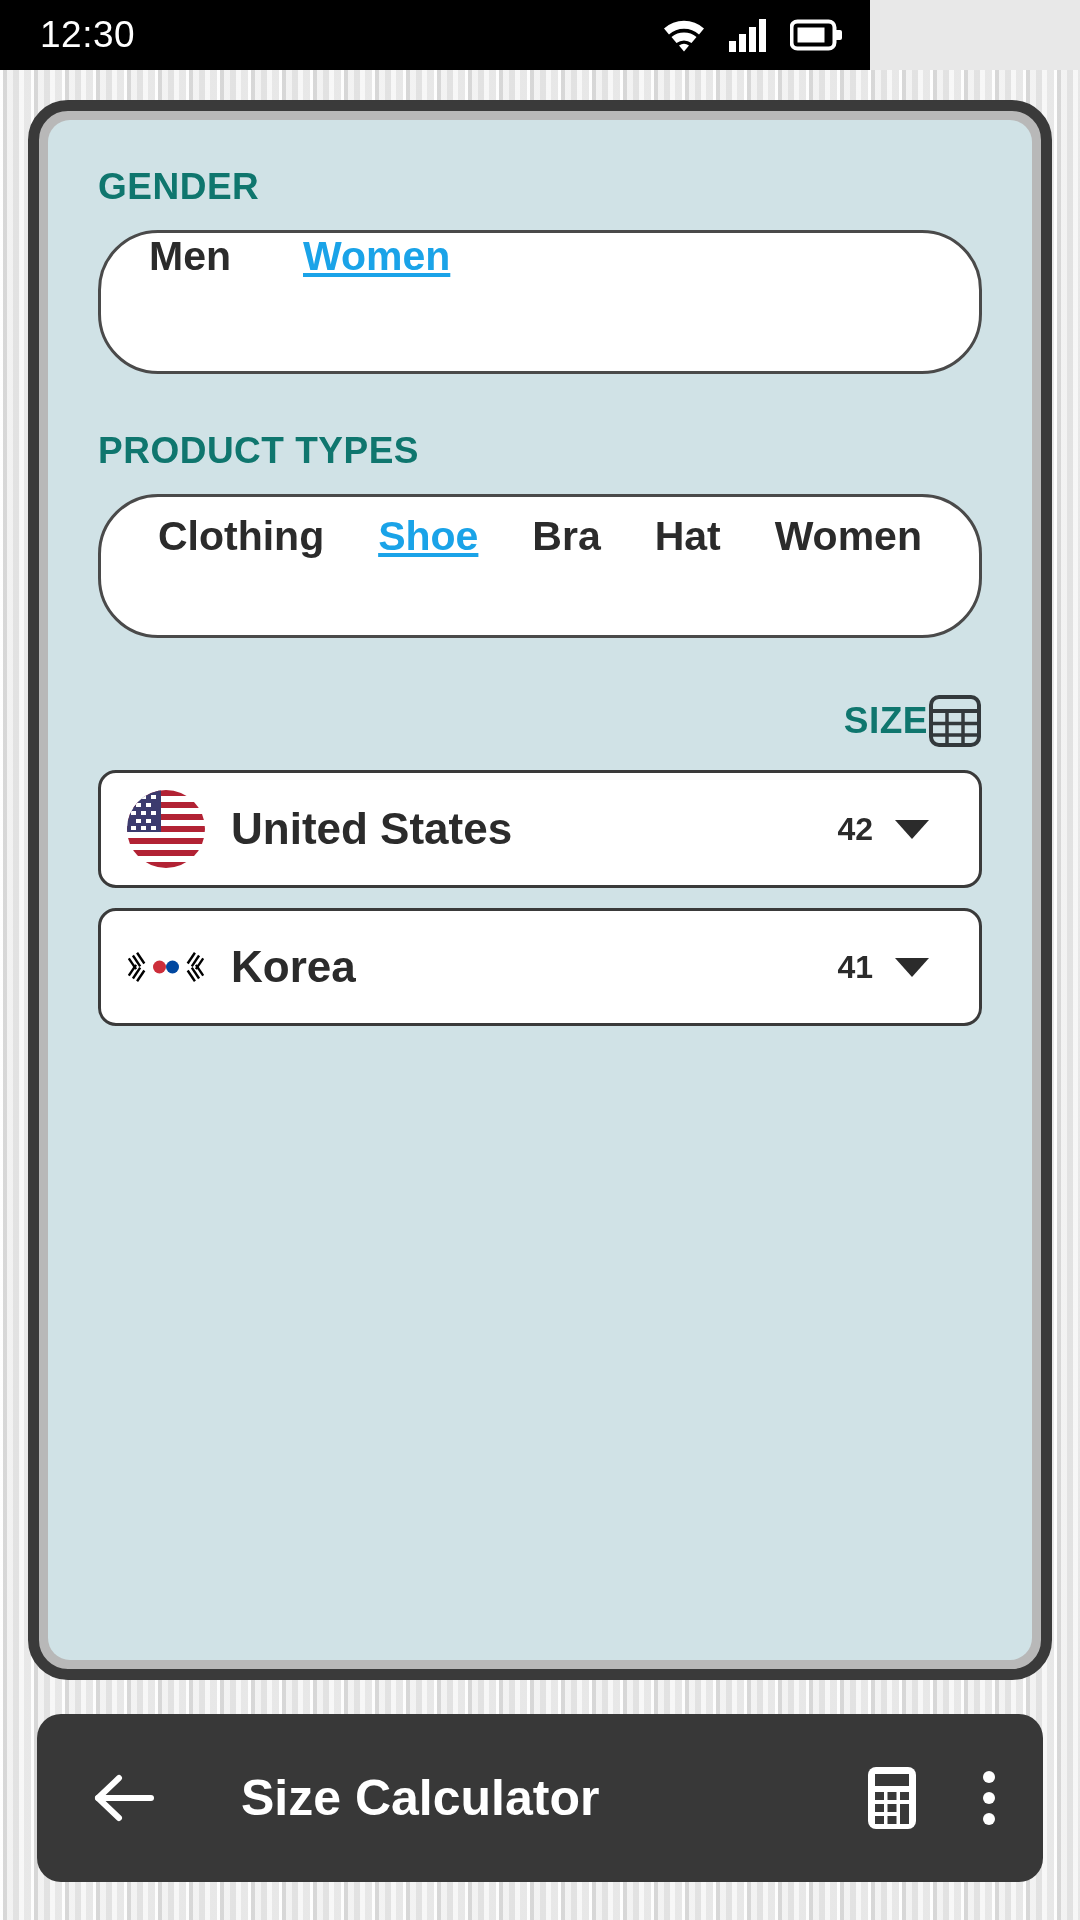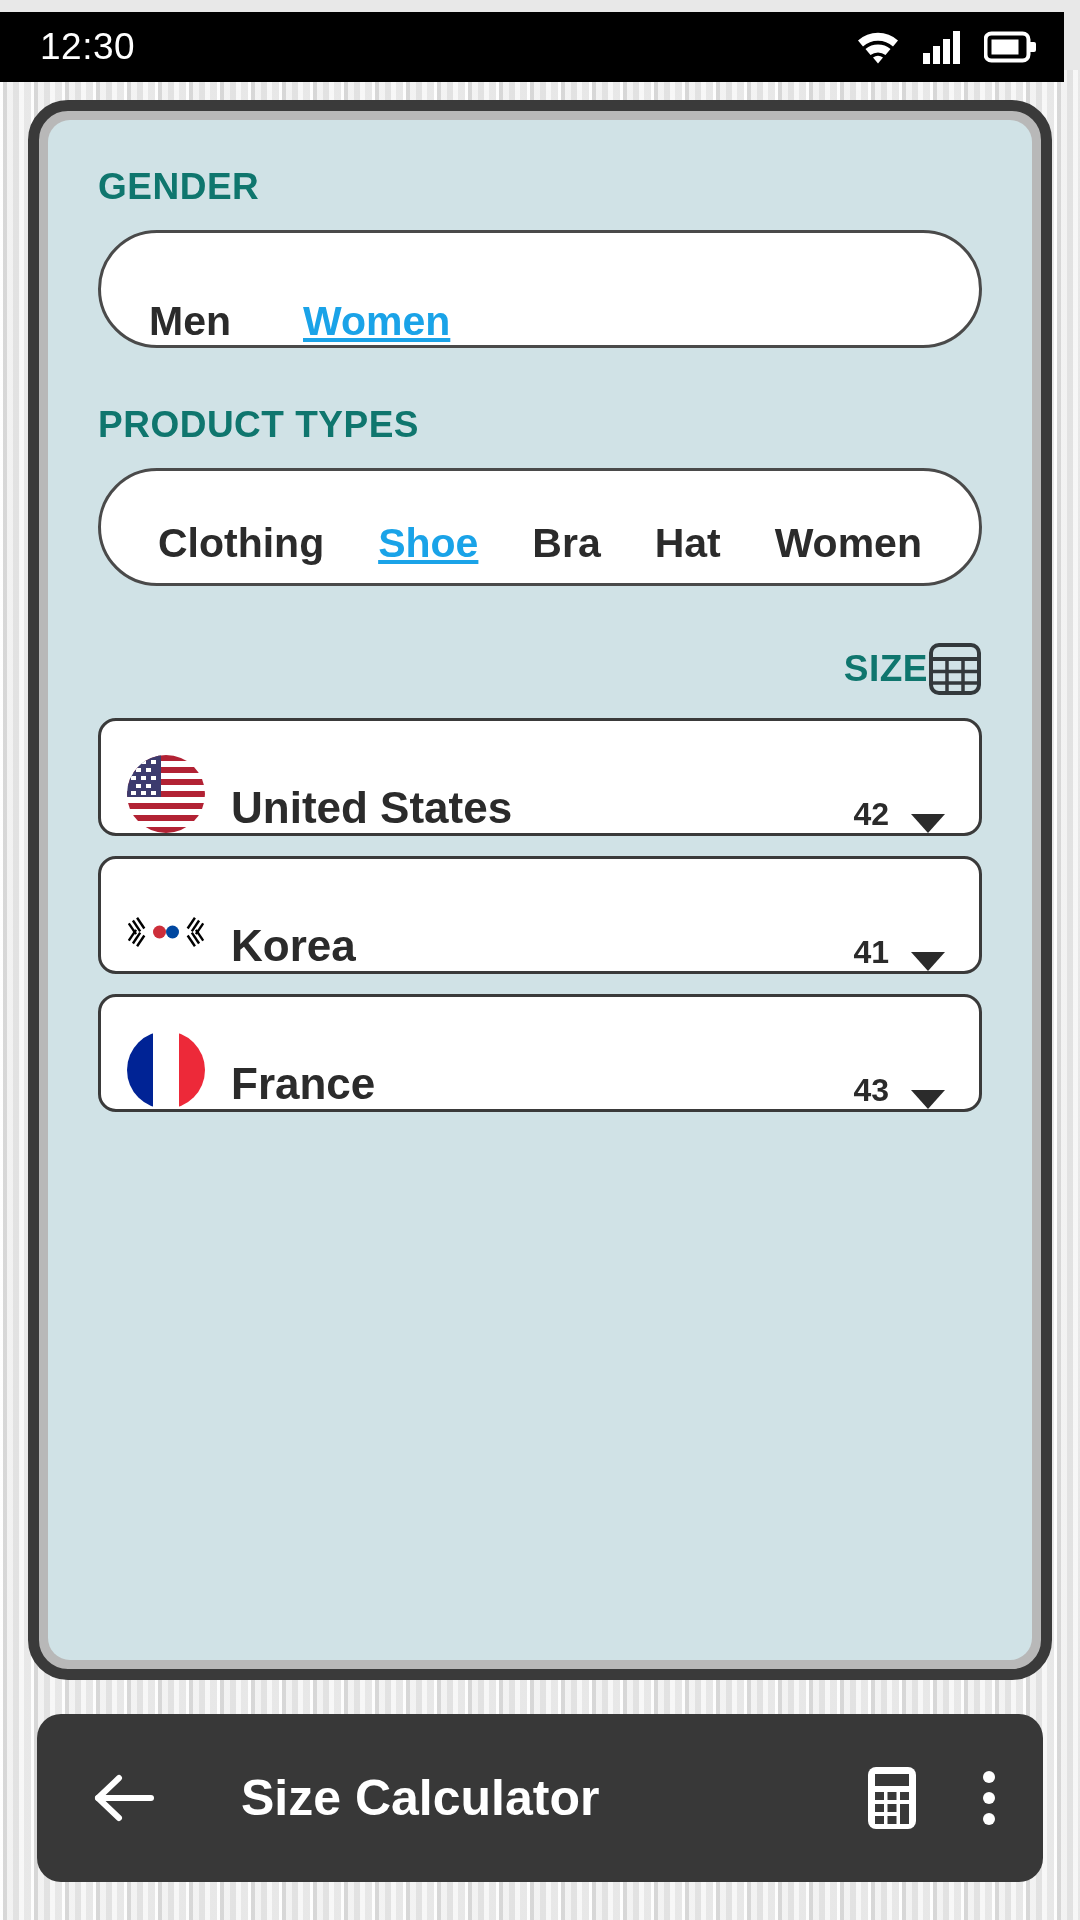--- a/index.html
+++ b/index.html
@@ -34,22 +34,22 @@
         rgba(226,226,226,0.9) 19px,
         rgba(252,252,252,0.8) 19px,
         rgba(252,252,252,0.8) 24px,
         rgba(232,232,232,0.9) 24px,
         rgba(232,232,232,0.9) 31px);
   }
 
   
   #status-bar {
     position: absolute;
-    left: 0; top: 12px;
-    width: 1064px; height: 70px;
+    left: 0; top: 0;
+    width: 870px; height: 70px;
     background: #000000;
     display: flex;
     align-items: center;
     justify-content: space-between;
     padding: 0 28px 0 40px;
     z-index: 20;
   }
   #status-time {
     color: #ffffff;
     font-size: 37px;
@@ -98,23 +98,23 @@
     justify-content: flex-end;
     margin-bottom: 22px;
   }
   .size-header-row .section-label { margin-bottom: 0; }
 
   
   .pill {
     background: #ffffff;
     border: 3px solid #4a4a4a;
     border-radius: 60px;
-    height: 118px;
-    display: flex;
-    align-items: flex-end;
+    height: 144px;
+    display: flex;
+    align-items: flex-start;
     margin-bottom: 56px;
   }
   #gender-pill {
     padding-left: 48px;
     gap: 72px;
   }
   #product-types-pill {
     justify-content: space-around;
     padding: 16px 30px;
   }
@@ -129,22 +129,22 @@
   
   #size-table-icon { width: 54px; height: 54px; display: block; }
 
   
   .size-row {
     background: #ffffff;
     border: 3px solid #3a3a3a;
     border-radius: 18px;
     height: 118px;
     display: flex;
-    align-items: flex-end;
-    padding: 0 34px 0 26px;
+    align-items: center;
+    padding: 0 50px 0 26px;
     margin-bottom: 20px;
   }
   .flag {
     width: 78px; height: 78px;
     border-radius: 50%;
     overflow: hidden;
     flex: 0 0 78px;
   }
   .flag svg { display: block; width: 100%; height: 100%; }
   .country-name {
@@ -322,32 +322,20 @@
               <line x1="54" y1="18" x2="67" y2="18"></line>
               <line x1="54" y1="23" x2="67" y2="23"></line>
           </g>
         </svg>
       </div>
       <div class="country-name">Korea</div>
       <div class="size-value">41</div>
       <div class="caret"></div>
     </div>
 
-    <div class="size-row">
-      <div class="flag">
-        <svg viewBox="0 0 78 78">
-          <rect x="0" width="26" height="78" fill="#002395"></rect>
-          <rect x="26" width="26" height="78" fill="#ffffff"></rect>
-          <rect x="52" width="26" height="78" fill="#ed2939"></rect>
-        </svg>
-      </div>
-      <div class="country-name">France</div>
-      <div class="size-value">43</div>
-      <div class="caret"></div>
-    </div>
 
   </div>
 </div>
 
 <div id="bottom-toolbar">
   <svg width="62" height="52" viewBox="0 0 62 52">
     <path d="M26 6 L5 26 L26 46" fill="none" stroke="#fff" stroke-width="6" stroke-linecap="round" stroke-linejoin="round"></path>
     <line x1="5" y1="26" x2="58" y2="26" stroke="#fff" stroke-width="6" stroke-linecap="round"></line>
   </svg>
   <div id="toolbar-title">Size Calculator</div>

